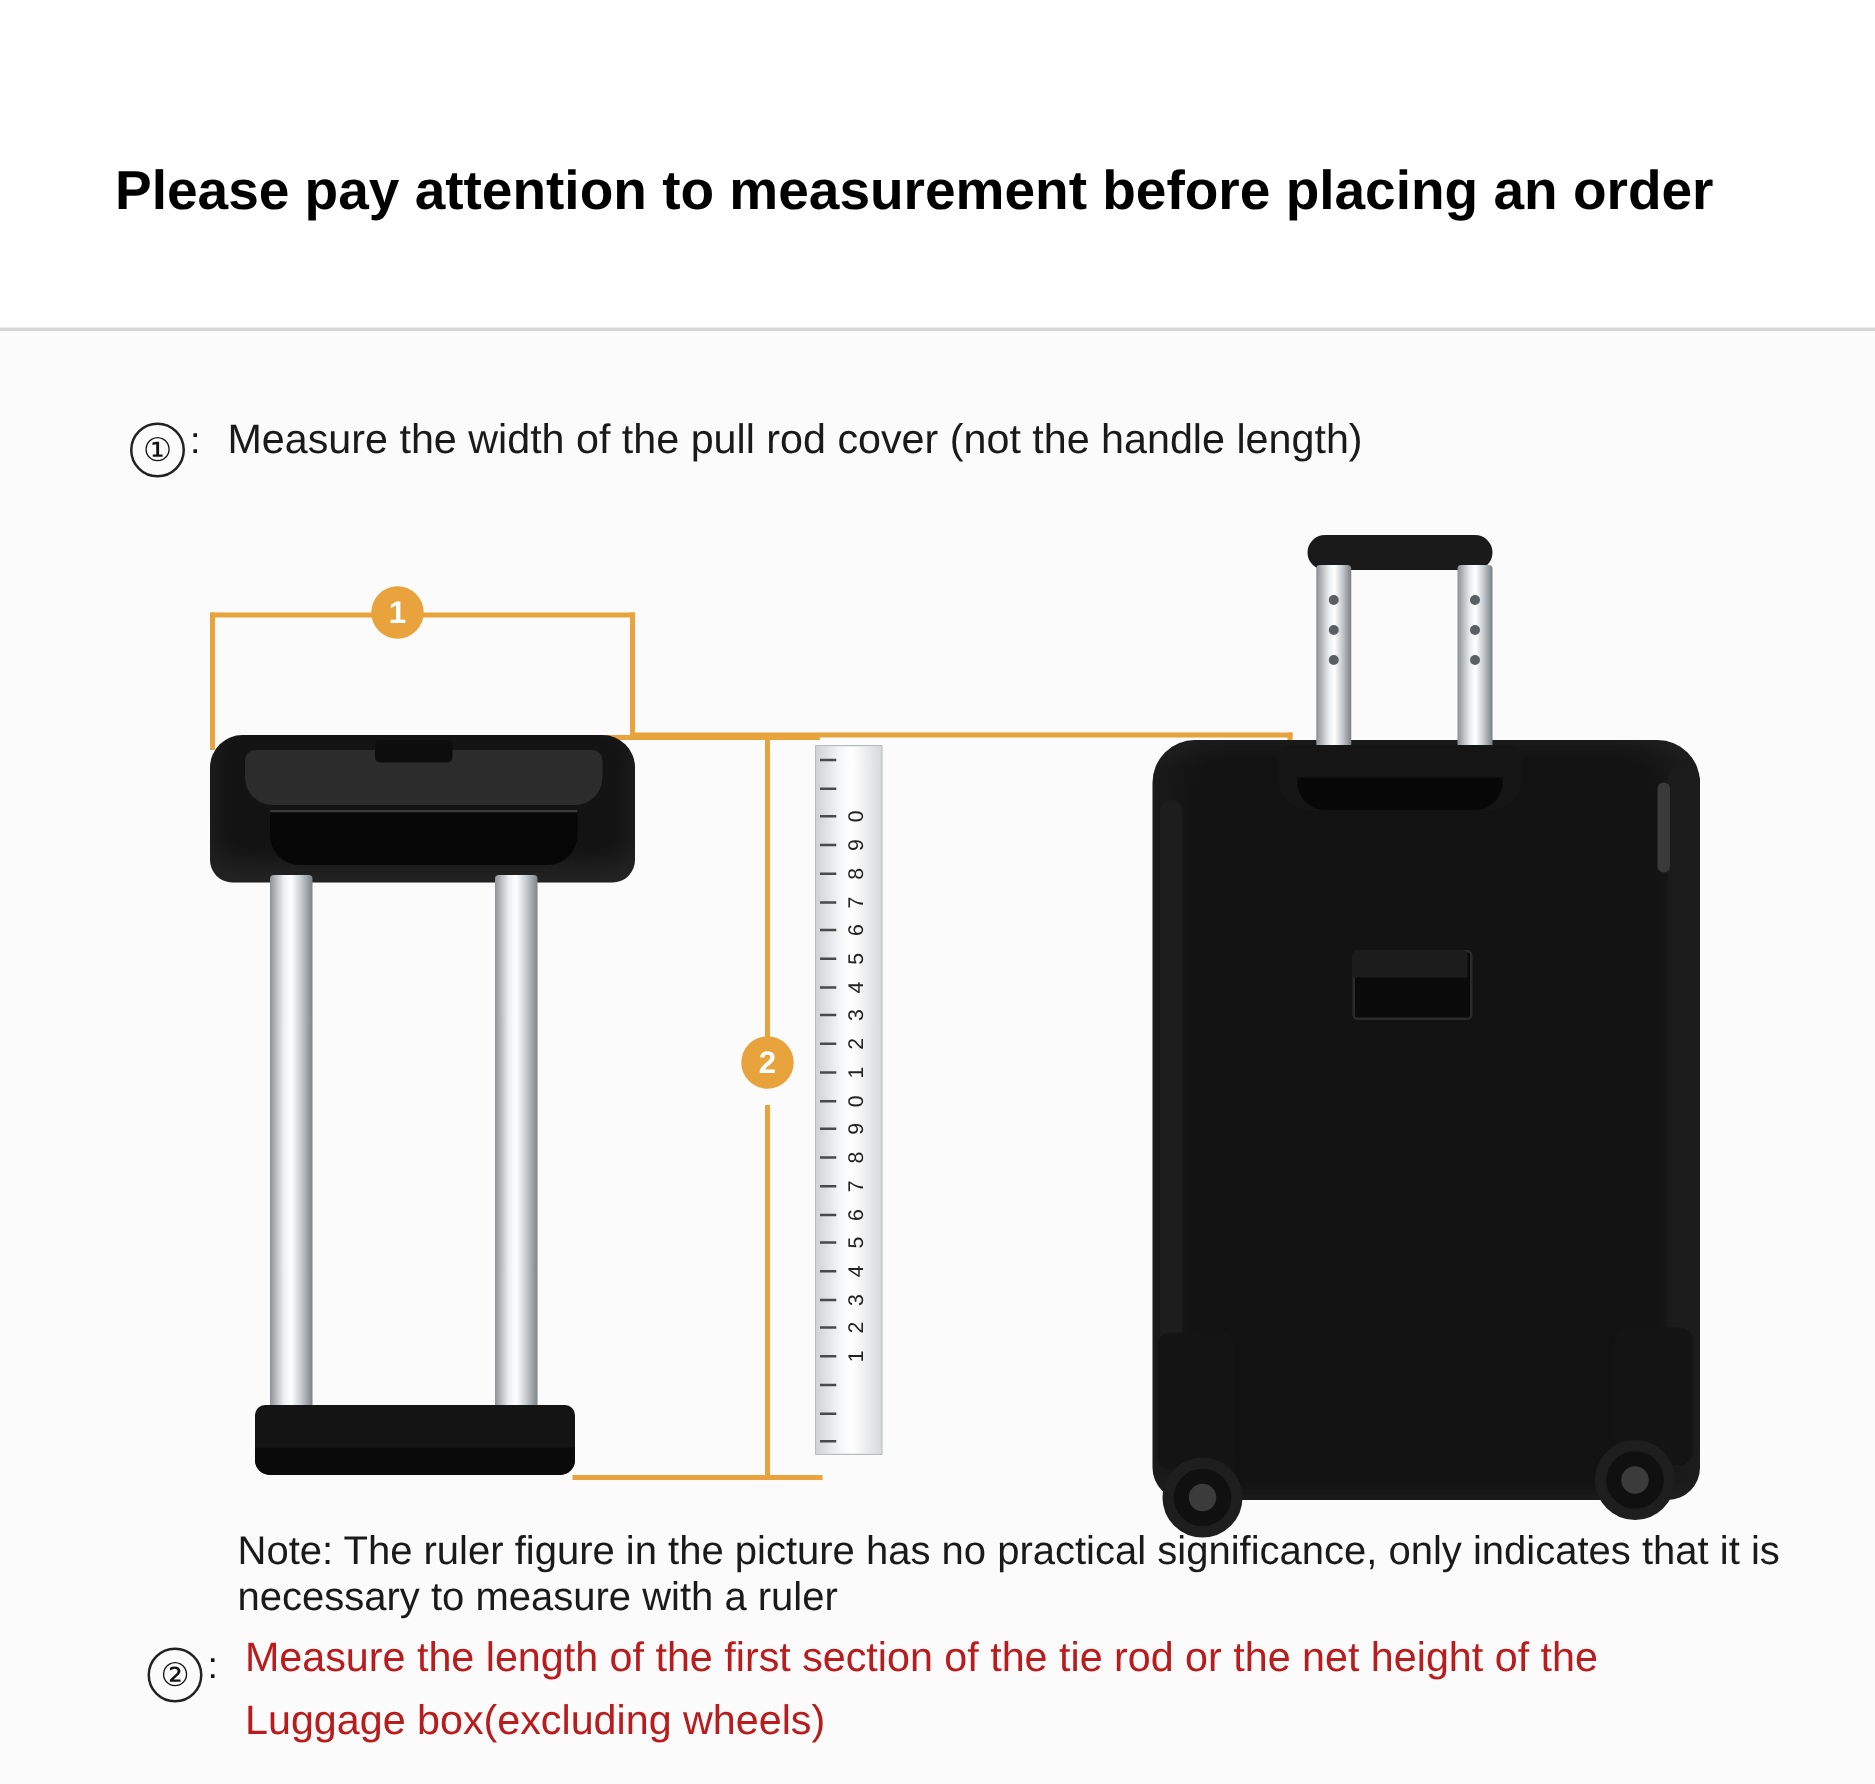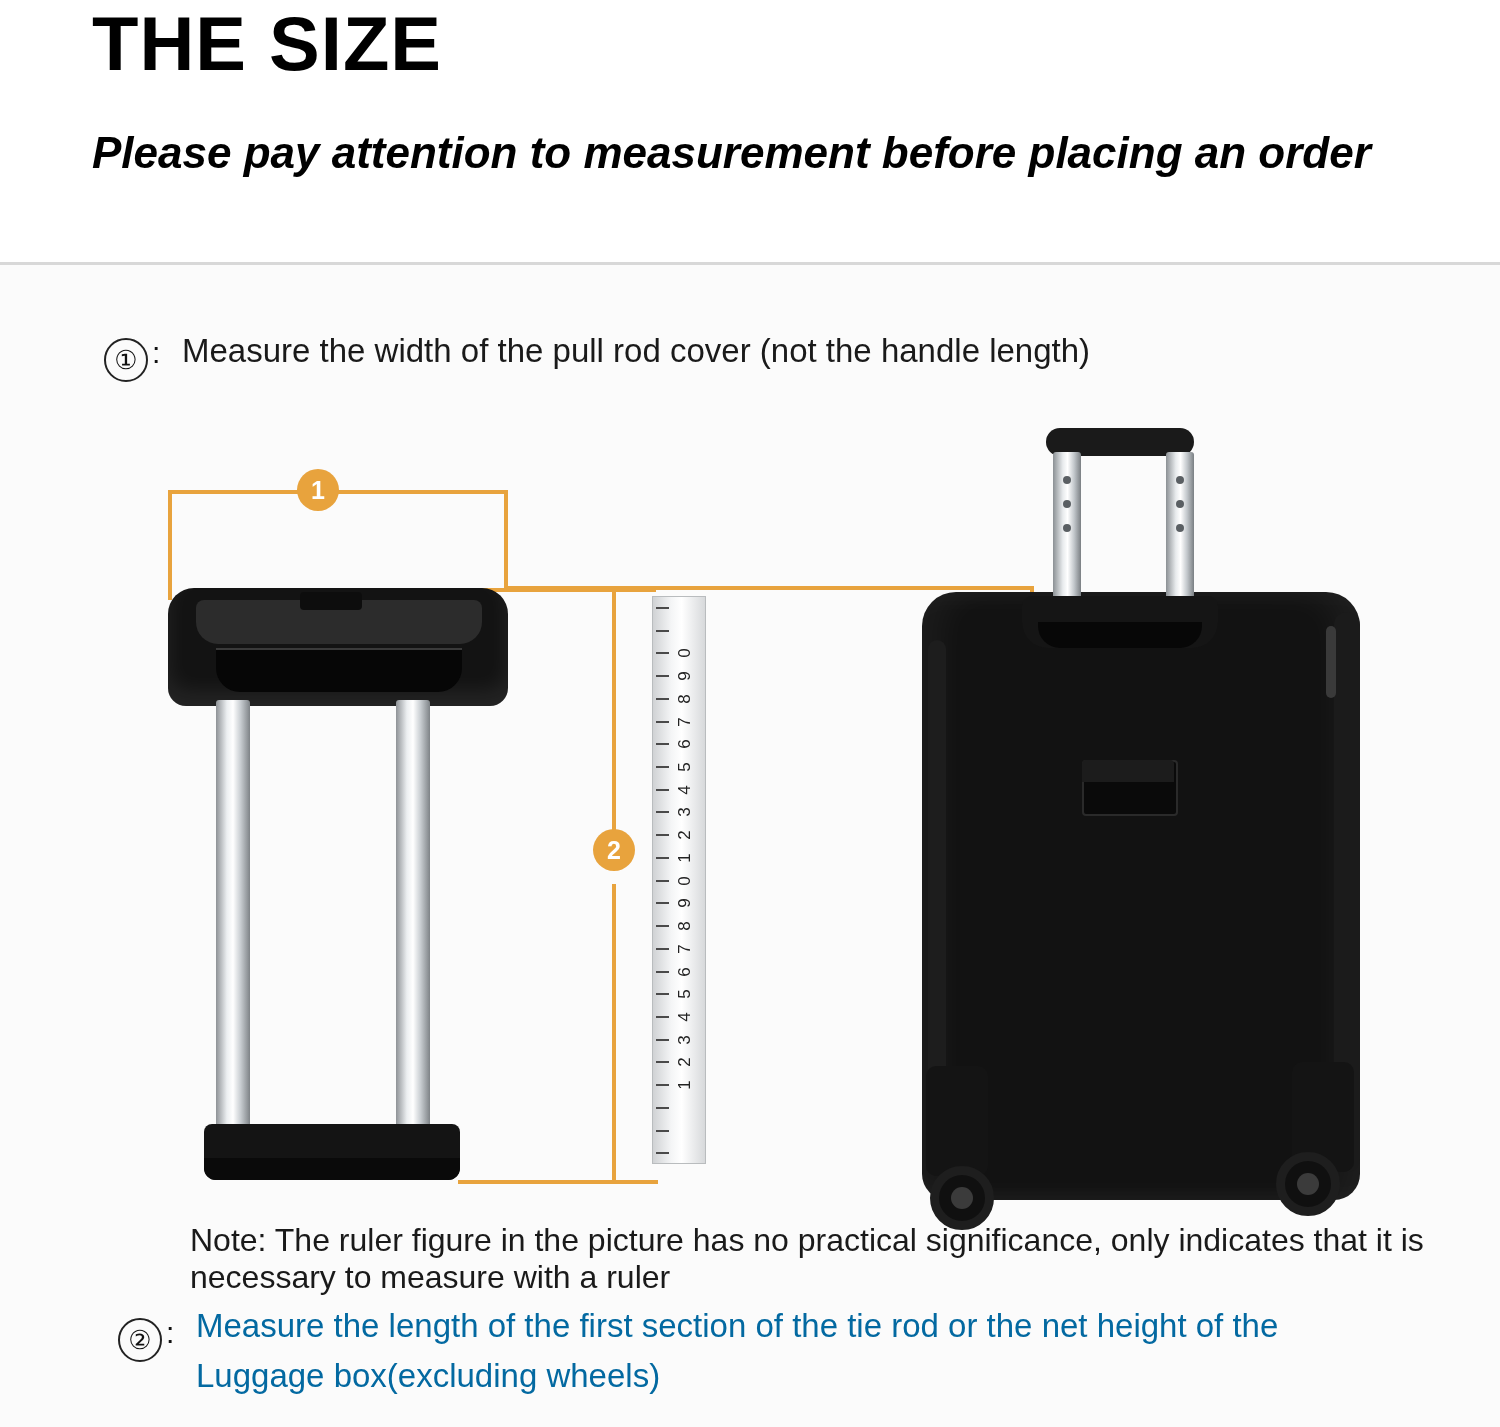--- a/index.html
+++ b/index.html
@@ -37,21 +37,20 @@
   }
   #subtitle {
     position: absolute;
     left: 92px;
     top: 122px;
     width: 1300px;
     font-size: 44px;
     font-weight: bold;
     color: #000000;
     line-height: 62px;
-    font-style: italic;
   }
   #header-rule {
     position: absolute;
     left: 0;
     top: 262px;
     width: 1500px;
     height: 3px;
     background: #d8d8d8;
   }
 
@@ -118,21 +117,21 @@
     top: 1316px;
     font-size: 30px;
     color: #111;
   }
   #step2-text {
     position: absolute;
     left: 196px;
     top: 1301px;
     width: 1180px;
     font-size: 33px;
-    color: #0369a1;
+    color: #b91c1c;
     line-height: 50px;
   }
 
   
   #note-text {
     position: absolute;
     left: 190px;
     top: 1222px;
     width: 1250px;
     font-size: 32px;
@@ -393,21 +392,20 @@
     background: #3b3b3b;
   }
 
   
   .nosel { user-select: none; }
 </style>
 </head>
 <body>
 
 <div id="header">
-  <div id="title" class="nosel">THE SIZE</div>
   <div id="subtitle" class="nosel">Please pay attention to measurement before placing an order</div>
 </div>
 <div id="header-rule"></div>
 
 <div id="panel"></div>
 
 <div id="step1-marker" class="nosel">①</div>
 <div id="step1-colon" class="nosel">:</div>
 <div id="step1-text" class="nosel">Measure the width of the pull rod cover (not the handle length)</div>
 

